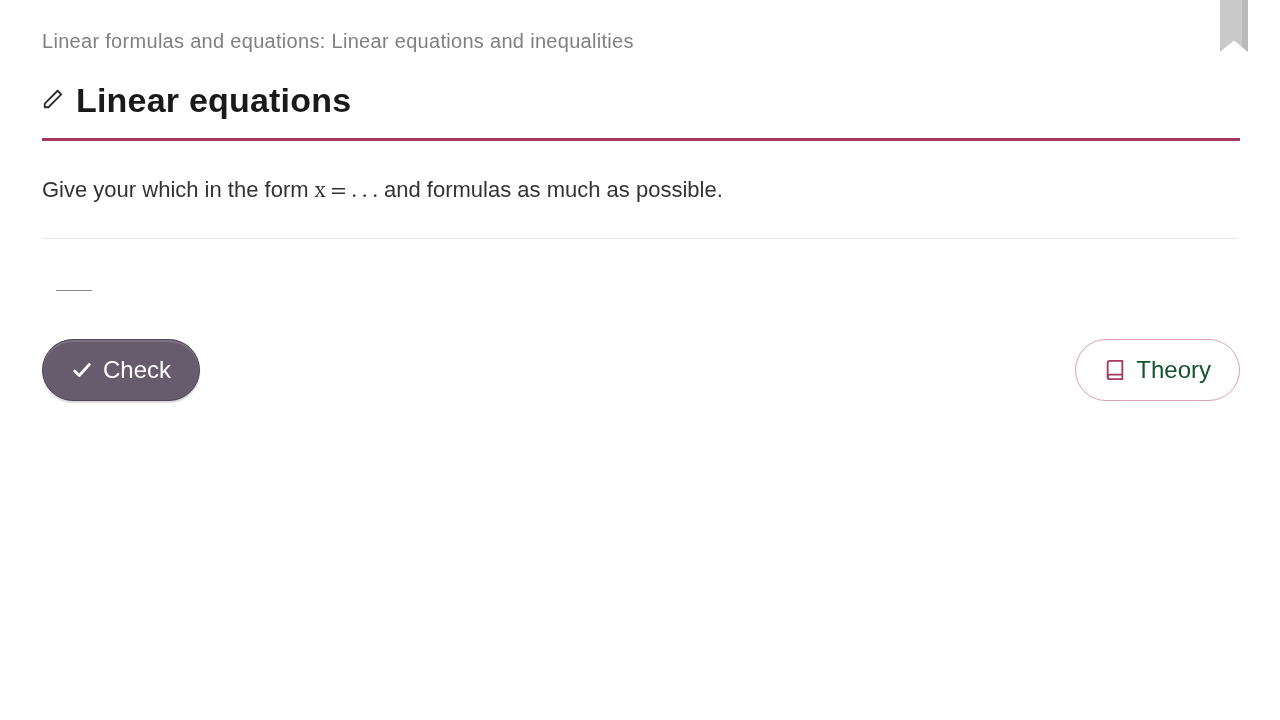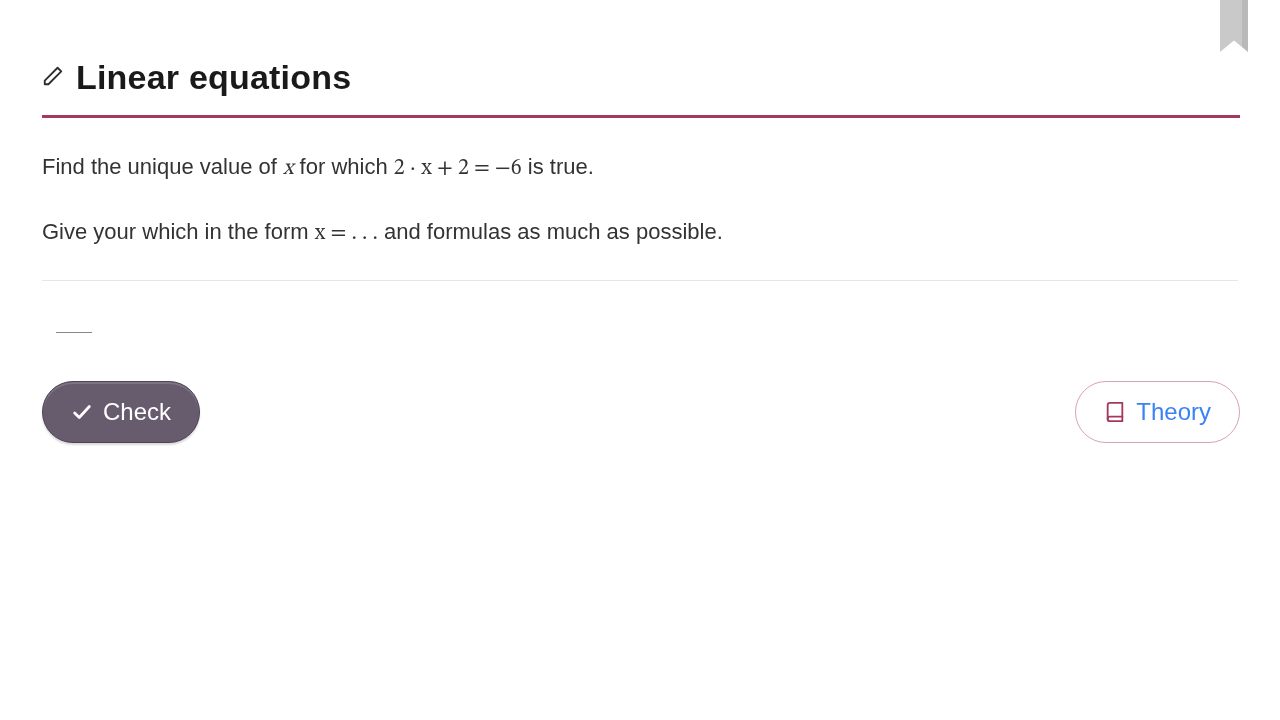--- a/index.html
+++ b/index.html
@@ -13,48 +13,46 @@
   .question p { font-size: 22px; color: #333; line-height: 1.55; margin-bottom: 30px; }
   .math { font-family: 'Cambria Math', 'STIX Two Math', Georgia, serif; }
   .mi { font-style: italic; }
   .hr-light { border: none; border-top: 1px solid #e6e6e6; margin-top: 4px; margin-bottom: 28px; }
   .answer-area { min-height: 60px; margin-bottom: 10px; padding-left: 14px; }
   .answer-input { border: none; border-bottom: 1px solid #888; width: 36px; height: 24px; font-size: 16px; outline: none; background: transparent; }
   .button-row { display: flex; align-items: flex-start; justify-content: space-between; margin-top: 12px; width: 1198px; }
   .right-buttons { display: flex; gap: 18px; }
   .btn { display: inline-flex; align-items: center; gap: 10px; border-radius: 999px; font-size: 24px; padding: 16px 28px; cursor: pointer; font-family: inherit; }
   .btn-check { background: #675b6e; color: #fff; border: 1px solid #4e4456; box-shadow: inset 0 2px 0 rgba(255,255,255,0.15), 0 2px 2px rgba(0,0,0,0.15); }
-  .btn-outline { background: #fff; color: #3b82f6; border: 1.5px solid #d9a2b6; }
+  .btn-outline { background: #fff; color: #14532d; border: 1.5px solid #d9a2b6; }
   .btn-outline svg { stroke: #a6375f; fill: none; }
   .btn-check svg { stroke: #fff; fill: none; }
   .icon-sm { width: 22px; height: 22px; display: inline-block; }
   .bookmark { position: absolute; top: 0; right: 32px; width: 28px; height: 52px; background: #c9c9c9; clip-path: polygon(0 0, 100% 0, 100% 100%, 50% 78%, 0 100%); box-shadow: inset -6px 0 0 rgba(0,0,0,0.08); cursor: pointer; }
 </style>
 </head>
 <body>
 
 <div class="page">
   <div class="bookmark"></div>
 
+  <div class="breadcrumb">Linear formulas and equations: Linear equations and inequalities</div>
 
   <div class="title-row">
     <span class="pencil-icon">
       <svg viewBox="0 0 24 24" fill="none" stroke-width="2" stroke-linecap="round" stroke-linejoin="round">
         <path d="M17 3l4 4L7 21H3v-4L17 3z"></path>
       </svg>
     </span>
     <h1>Linear equations</h1>
   </div>
 
   <div class="divider"></div>
 
   <div class="question">
-    <p>
-      <span>Find the unique value of </span><span class="math mi">x</span><span> for which </span><span class="math">2 · x + 2 = −6</span><span> is true.</span>
-    </p>
     <p>
       <span>Give your which in the form </span><span class="math">x = . . .</span><span> and formulas as much as possible.</span>
     </p>
   </div>
 
   <hr class="hr-light">
 
   <div class="answer-area">
     <input type="text" class="answer-input" style="">
   </div>

